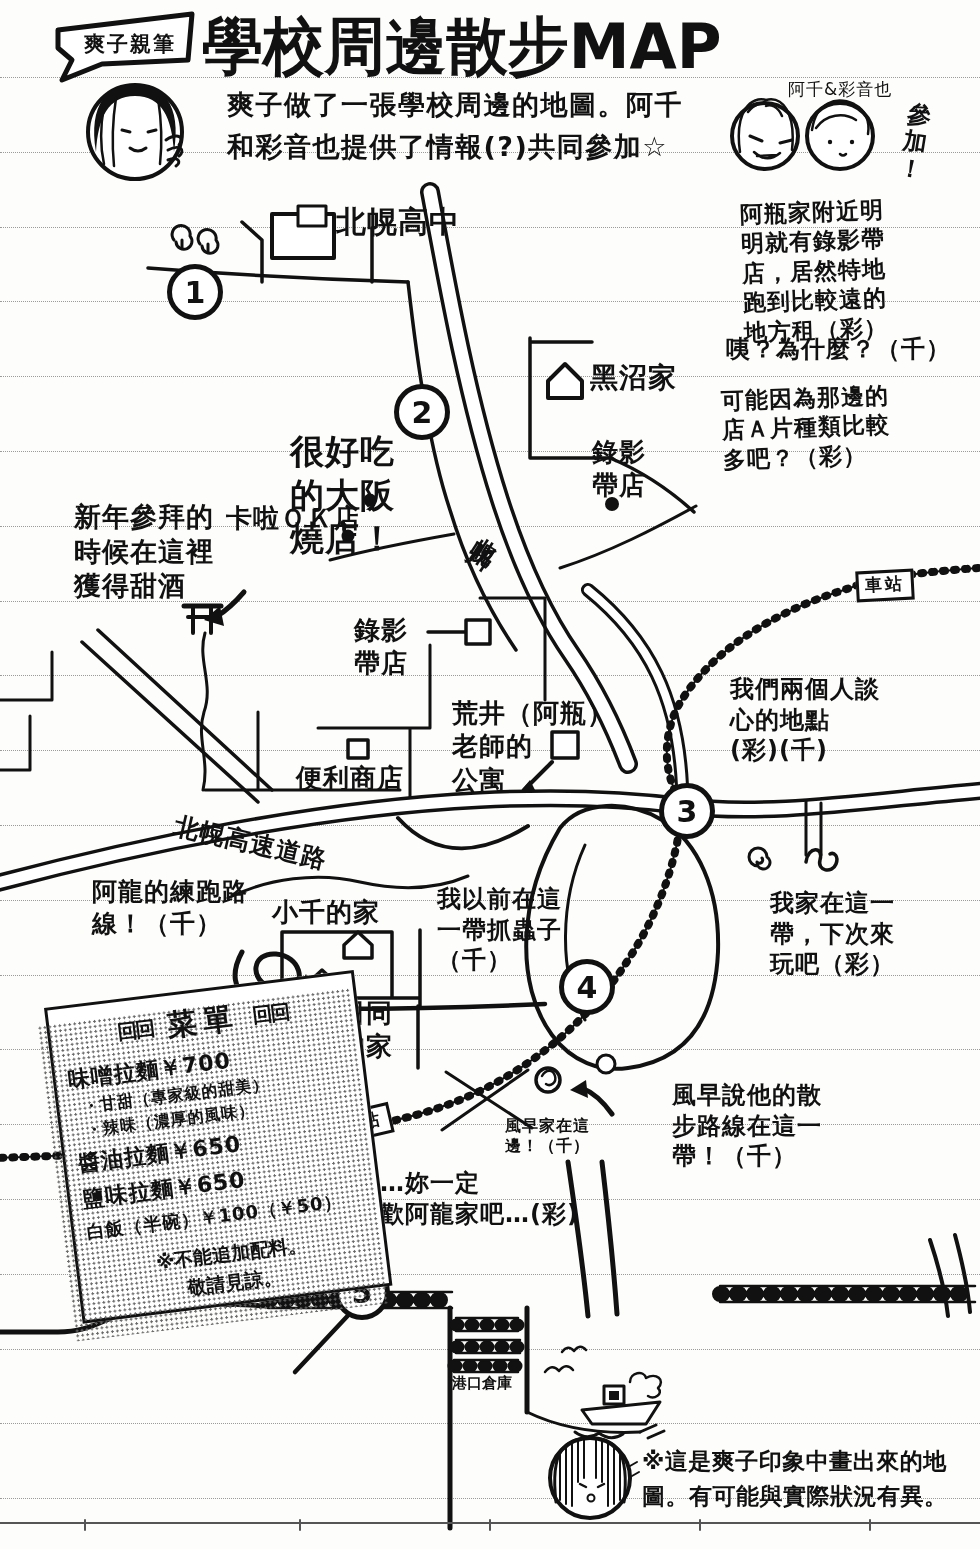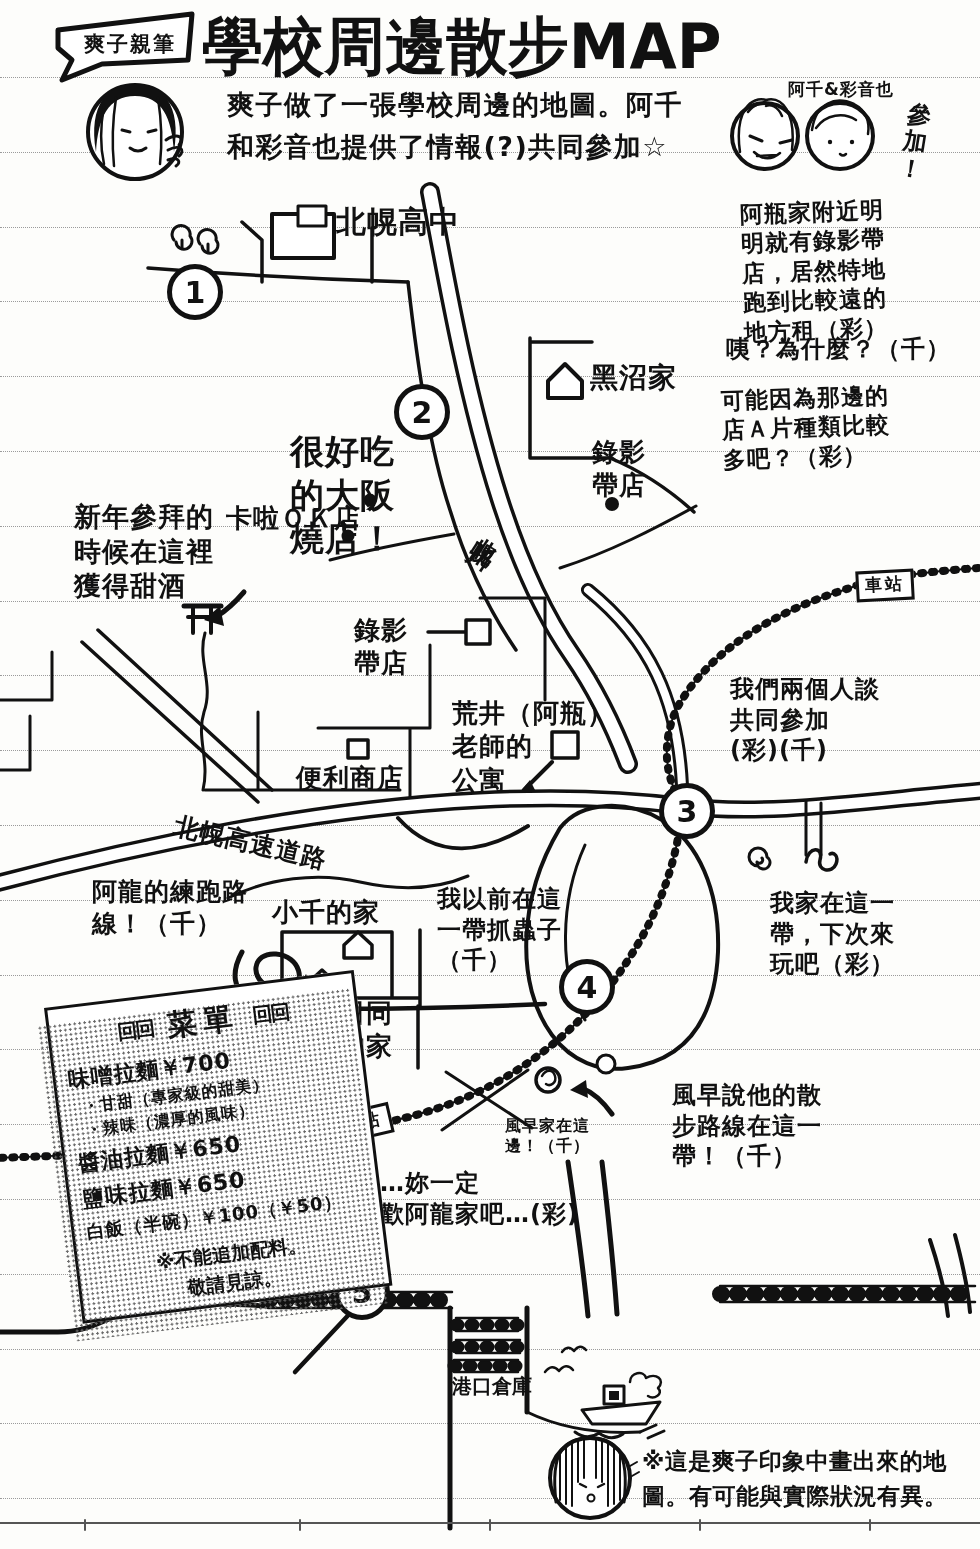--- a/index.html
+++ b/index.html
@@ -7,21 +7,21 @@
         font-family:"DejaVu Sans",sans-serif;color:#111;}
   .rule{position:absolute;left:0;right:0;height:0;border-top:1px dotted #9b9b9b;}
   #map-svg{position:absolute;left:0;top:0;z-index:1;}
   .lbl{position:absolute;z-index:3;white-space:pre-line;line-height:1.28;letter-spacing:1px;font-weight:900;}
   .hand{font-weight:700;}
   .title{position:absolute;left:202px;top:4px;font-size:63px;font-weight:900;letter-spacing:0px;
          transform:scaleX(.97);transform-origin:left top;z-index:3;}
   .bubble-text{position:absolute;left:84px;top:30px;font-size:21px;font-weight:900;letter-spacing:2px;z-index:4;}
   .intro{position:absolute;left:227px;top:84px;font-size:27px;font-weight:700;line-height:1.55;
          letter-spacing:1.5px;z-index:3;white-space:pre-line;}
-  .friends{position:absolute;left:788px;top:78px;font-size:17px;font-weight:700;z-index:3;letter-spacing:1px;}
+  .friends{position:absolute;left:788px;top:78px;font-size:17px;font-weight:400;z-index:3;letter-spacing:1px;}
   .join{position:absolute;left:903px;top:102px;font-size:24px;font-weight:900;line-height:1.12;
         white-space:pre-line;transform:rotate(9deg);z-index:3;text-align:center;}
   .marker{position:absolute;width:46px;height:46px;background:#fff;border:5px solid #111;border-radius:50%;
           display:flex;align-items:center;justify-content:center;font-size:30px;font-weight:900;z-index:4;}
   .station{position:absolute;border:3px solid #111;background:#fff;font-size:17px;font-weight:800;
            padding:0 6px 2px 6px;letter-spacing:3px;z-index:4;}
   .menu-card{position:absolute;left:44px;top:1008px;width:282px;height:292px;background:#fff;
              border:3px solid #111;transform:rotate(-7deg);transform-origin:left top;z-index:4;padding:10px 12px;}
   .menu-card::before{content:"";position:absolute;left:-12px;top:14px;width:103%;height:102%;z-index:-1;
              background-image:radial-gradient(#666 1.1px,transparent 1.4px);background-size:5px 5px;}
@@ -288,21 +288,21 @@
 獲得甜酒</div>
   <div class="lbl" style="left:354px;top:614px;font-size:26px;">錄影
 帶店</div>
   <div class="lbl" style="left:452px;top:697px;font-size:26px;">荒井（阿瓶）
 老師的
 公寓</div>
   <div class="lbl" style="left:296px;top:762px;font-size:26px;">便利商店</div>
   <div class="lbl" style="left:178px;top:810px;font-size:25px;transform:rotate(13deg);transform-origin:left top;">北幌高速道路</div>
   <div class="lbl" style="left:486px;top:524px;font-size:24px;writing-mode:vertical-rl;transform:rotate(33deg);transform-origin:center top;letter-spacing:4px;">北幌川</div>
   <div class="lbl hand" style="left:730px;top:674px;font-size:24px;">我們兩個人談
-共同參加
+心的地點
 (彩)(千)</div>
 
   <div class="lbl hand" style="left:742px;top:198px;font-size:23px;transform:rotate(-2deg);">阿瓶家附近明
 明就有錄影帶
 店，居然特地
 跑到比較遠的
 地方租（彩）</div>
   <div class="lbl hand" style="left:726px;top:334px;font-size:24px;">咦？為什麼？（千）</div>
   <div class="lbl hand" style="left:722px;top:384px;font-size:23px;transform:rotate(-2deg);">可能因為那邊的
 店Ａ片種類比較
@@ -319,21 +319,21 @@
   <div class="lbl hand" style="left:770px;top:888px;font-size:24px;">我家在這一
 帶，下次來
 玩吧（彩）</div>
   <div class="lbl hand" style="left:672px;top:1080px;font-size:24px;">風早說他的散
 步路線在這一
 帶！（千）</div>
   <div class="lbl hand" style="left:505px;top:1116px;font-size:16px;">風早家在這
 邊！（千）</div>
   <div class="lbl hand" style="left:330px;top:1168px;font-size:24px;">阿千…妳一定
 很喜歡阿龍家吧…(彩)</div>
-  <div class="lbl" style="left:452px;top:1374px;font-size:20px;letter-spacing:0;">港口倉庫</div>
+  <div class="lbl" style="left:452px;top:1374px;font-size:15px;letter-spacing:0;">港口倉庫</div>
 
   <div class="menu-card">
     <div class="menu-head">
       <span class="menu-deco">回回</span>
       <span class="menu-title">菜單</span>
       <span class="menu-deco">回回</span>
     </div>
     <div class="menu-item">味噌拉麵￥700</div>
     <div class="menu-item sub">・甘甜（專家級的甜美）</div>
     <div class="menu-item sub">・辣味（濃厚的風味）</div>

